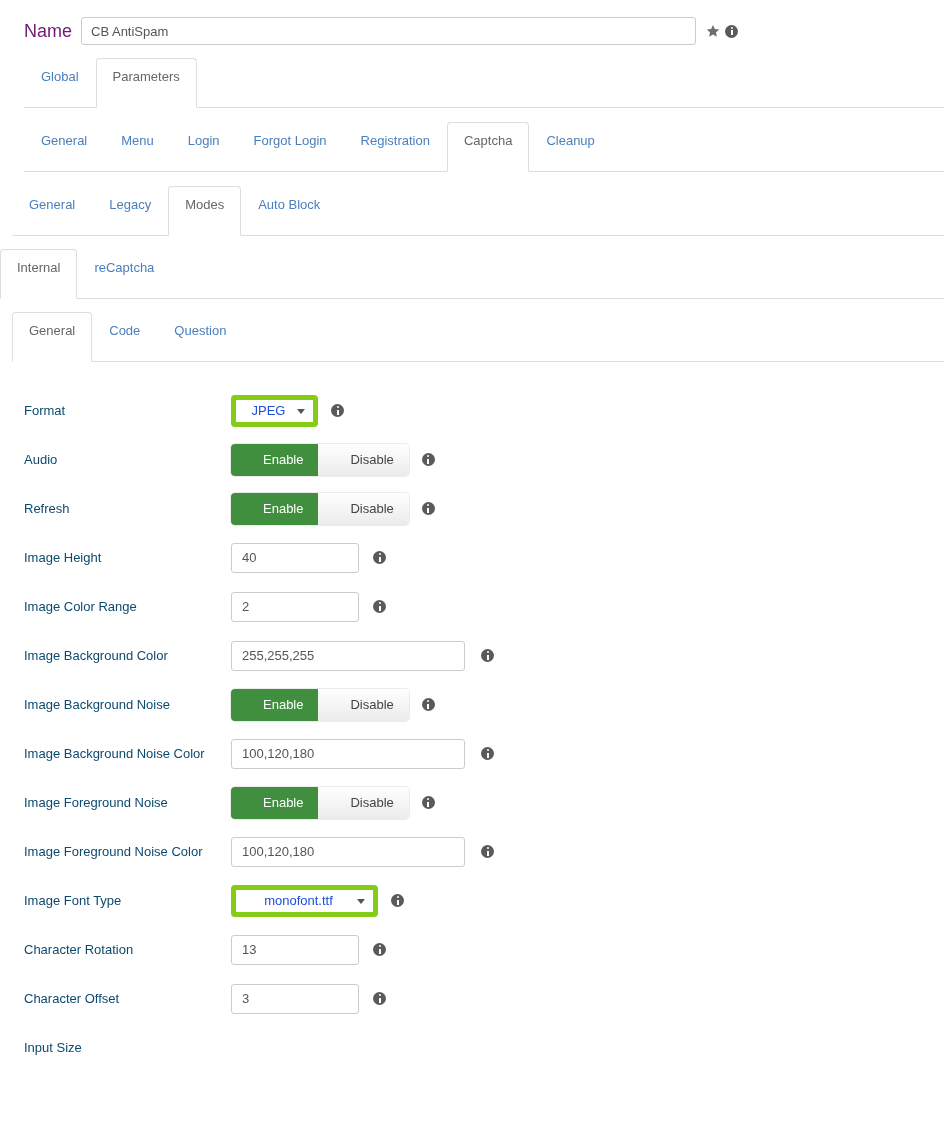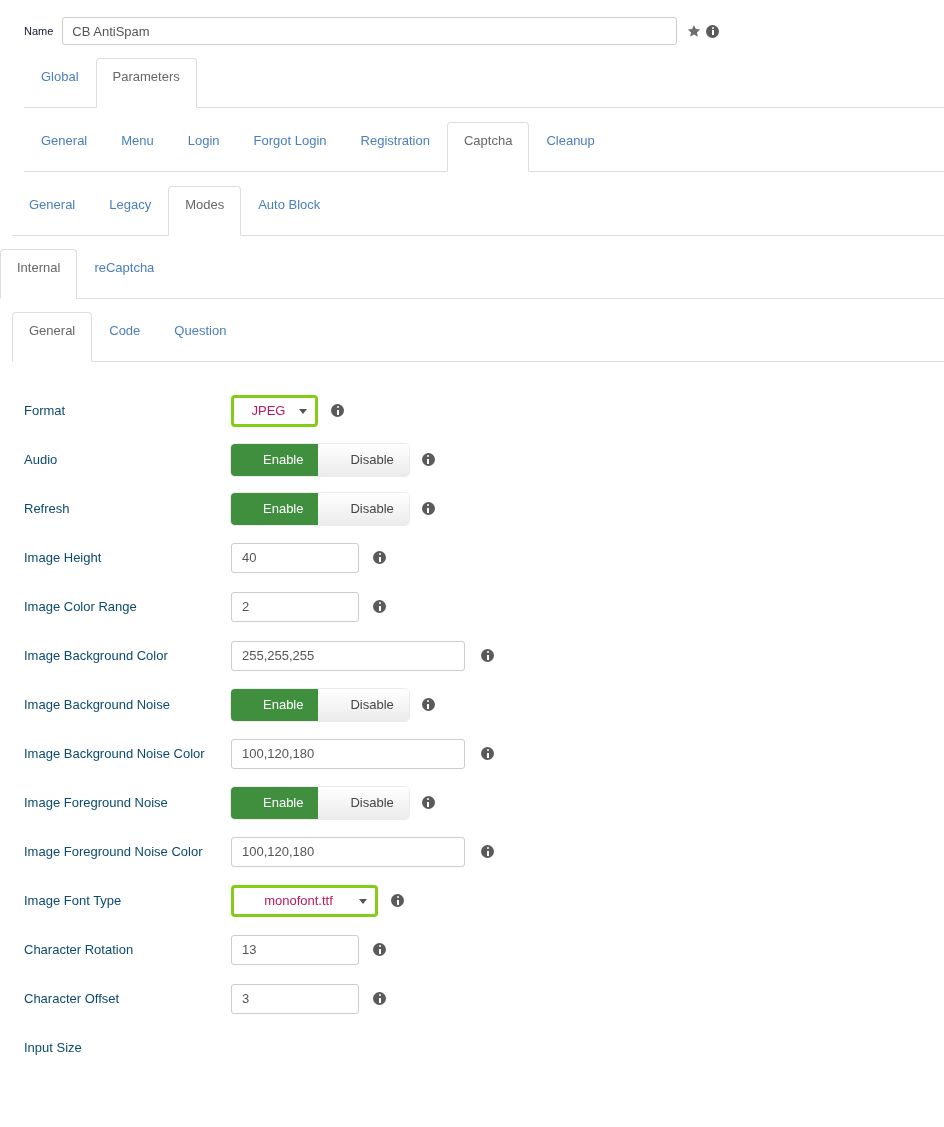--- a/index.html
+++ b/index.html
@@ -18,22 +18,22 @@
   }
 
   
   .name-row {
     display: flex;
     align-items: center;
     padding: 16px 0 0 24px;
     height: 30px;
   }
   .name-label {
-    font-size: 11px;
-    color: #0f172a;
+    font-size: 18px;
+    color: #701a75;
     margin-right: 9px;
     white-space: nowrap;
   }
   .name-input {
     width: 615px;
     height: 28px;
     box-sizing: border-box;
     border: 1px solid #cccccc;
     border-radius: 3px;
     padding: 0 9px;
@@ -171,30 +171,30 @@
   }
   .txt.narrow { width: 128px; }
   .txt.wide   { width: 234px; }
   .frow .txt + .icon-info { margin-left: 14px; }
   .frow .txt.wide + .icon-info { margin-left: 16px; }
 
   
   .sel {
     box-sizing: border-box;
     height: 32px;
-    border: 3px solid #84cc16;
+    border: 5px solid #84cc16;
     border-radius: 4px;
     background: #ffffff;
     display: flex;
     align-items: center;
     justify-content: center;
     position: relative;
     padding: 0 22px 0 10px;
     font-size: 13px;
-    color: #be185d;
+    color: #1d4ed8;
     cursor: pointer;
     white-space: nowrap;
   }
   .sel.s-format { width: 87px; }
   .sel.s-font   { width: 147px; }
   .sel .caret {
     position: absolute;
     right: 8px;
     top: 50%;
     margin-top: -2px;

